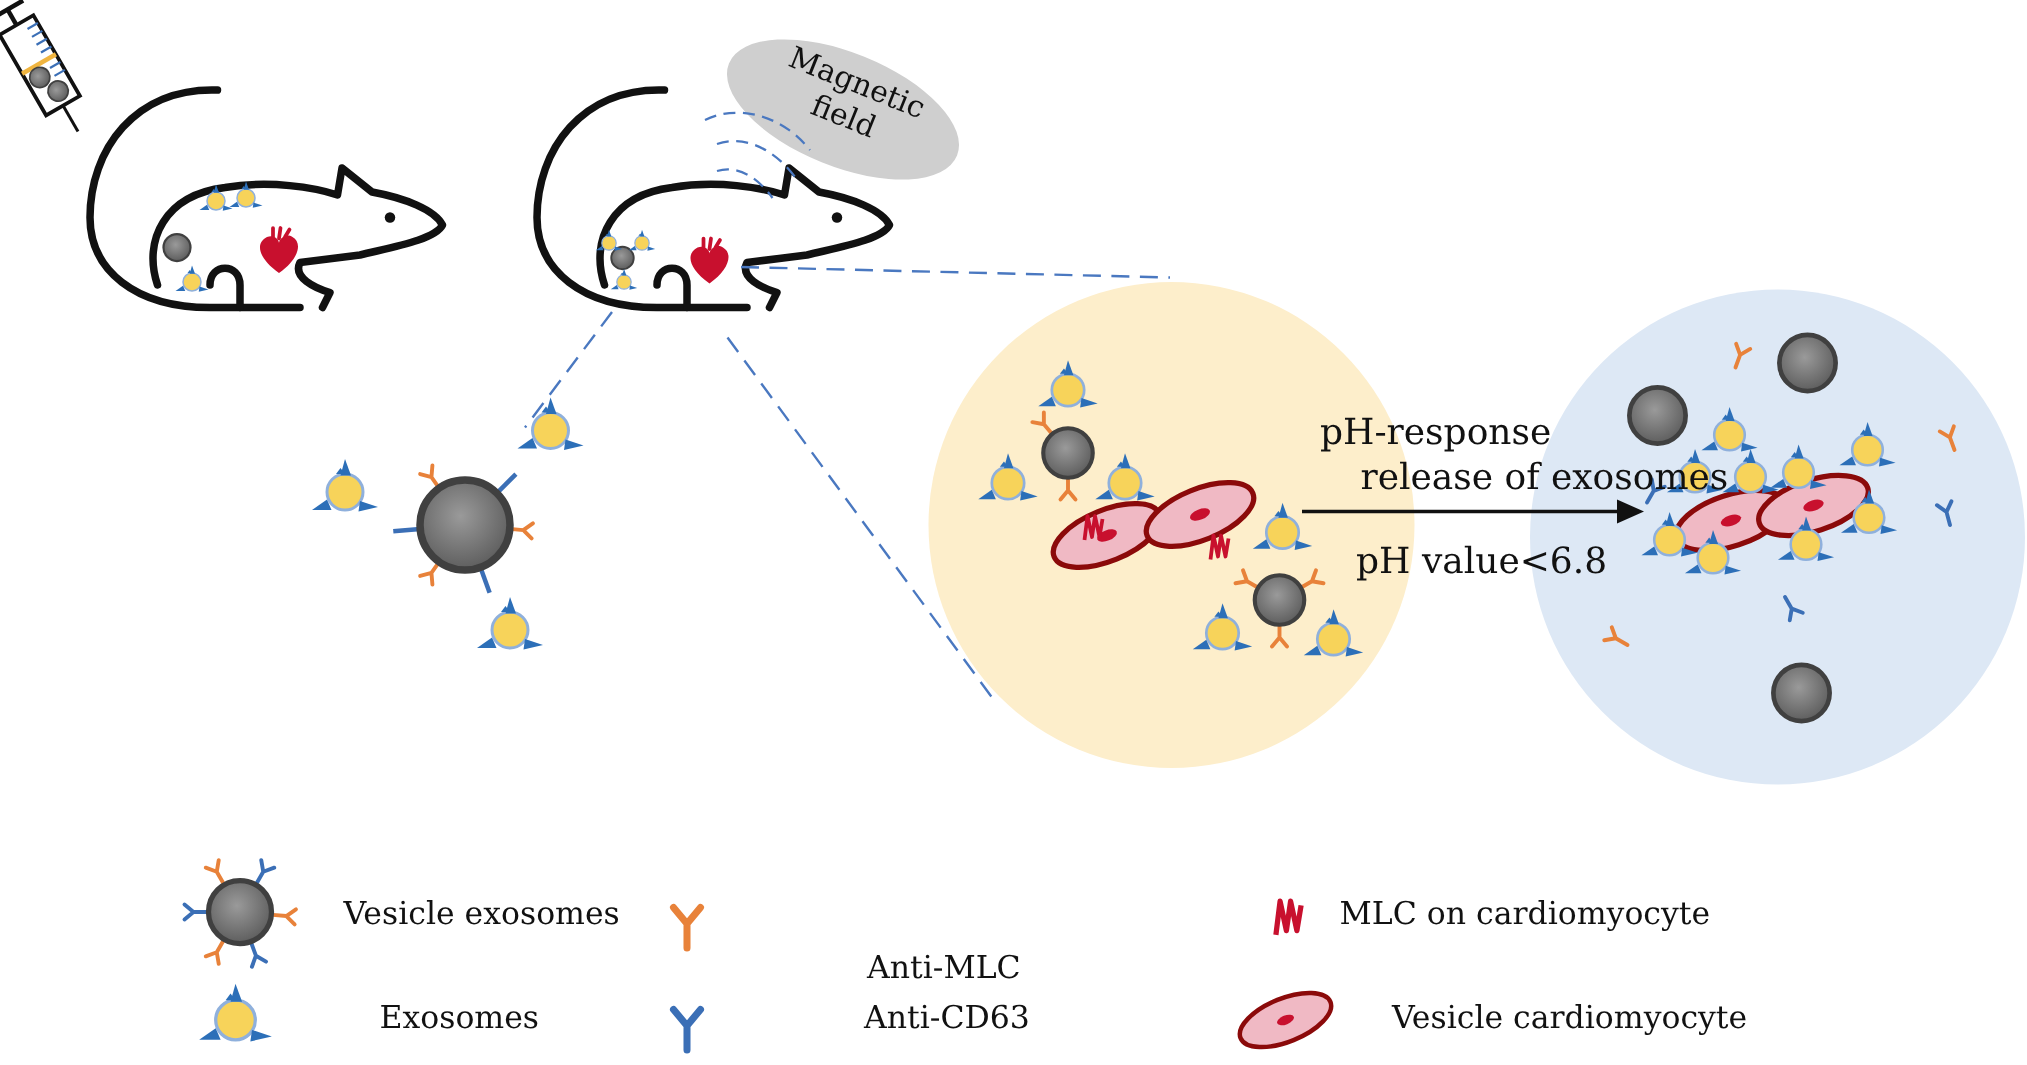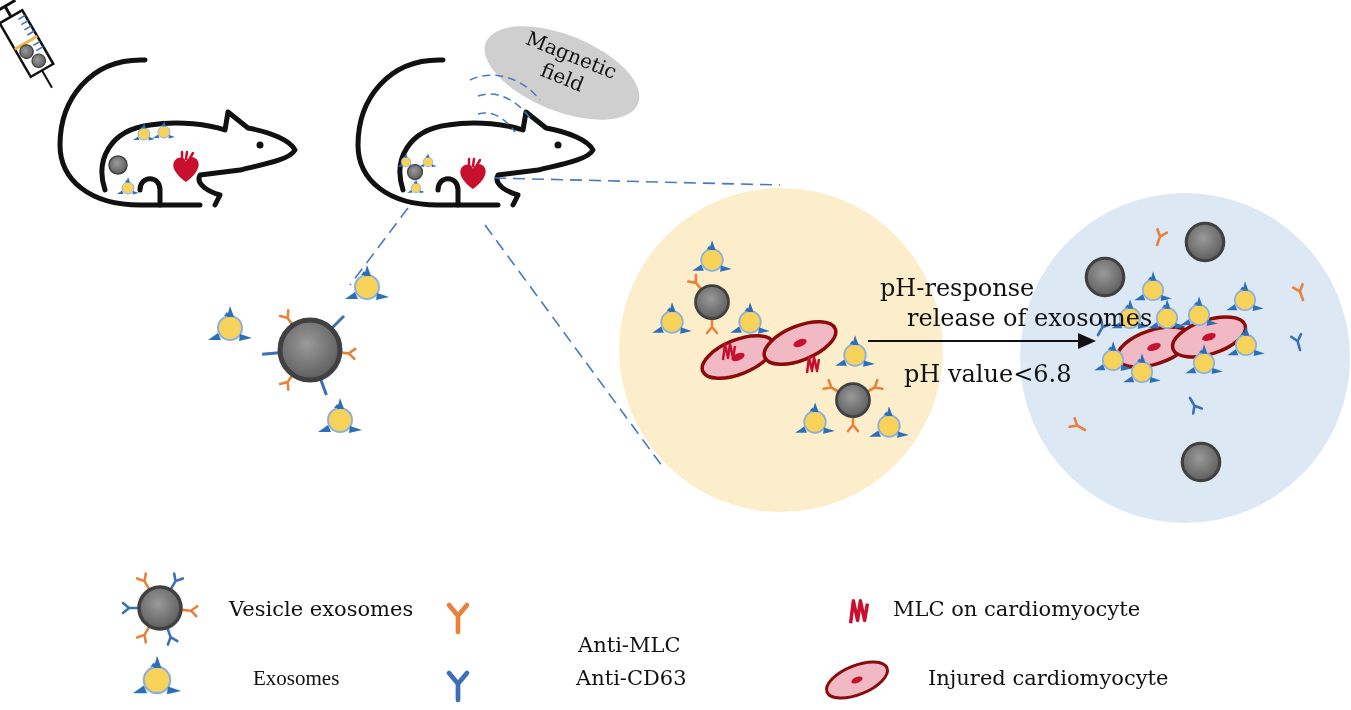--- a/index.html
+++ b/index.html
@@ -340,17 +340,17 @@
 <div class="lbl mag-text" style="left:512px;top:42px;width:110px;">
   <div>Magnetic</div>
   <div>field</div>
 </div>
 
 <div class="lbl arrow-text" style="left:880px;top:274px;width:210px;">pH-response</div>
 <div class="lbl arrow-text" style="left:875px;top:304px;width:220px;margin-left:32px;">release of exosomes</div>
 <div class="lbl arrow-text" style="left:904px;top:360px;width:200px;">pH value&lt;6.8</div>
 
 <div class="lbl legend-text" style="left:229px;top:597px;">Vesicle exosomes</div>
-<div class="lbl legend-text" style="left:253px;top:666px;font-family:Liberation Serif, serif;">Exosomes</div>
+<div class="lbl legend-text" style="left:253px;top:666px;">Exosomes</div>
 <div class="lbl legend-text" style="left:578px;top:597px;margin-top:36px;">Anti-MLC</div>
 <div class="lbl legend-text" style="left:576px;top:666px;text-align:center;">Anti-CD63</div>
 <div class="lbl legend-text" style="left:893px;top:597px;">MLC on cardiomyocyte</div>
-<div class="lbl legend-text" style="left:928px;top:666px;">Injured cardiomyocyte</div>
+<div class="lbl legend-text" style="left:928px;top:666px;">Vesicle cardiomyocyte</div>
 
 </body></html>

